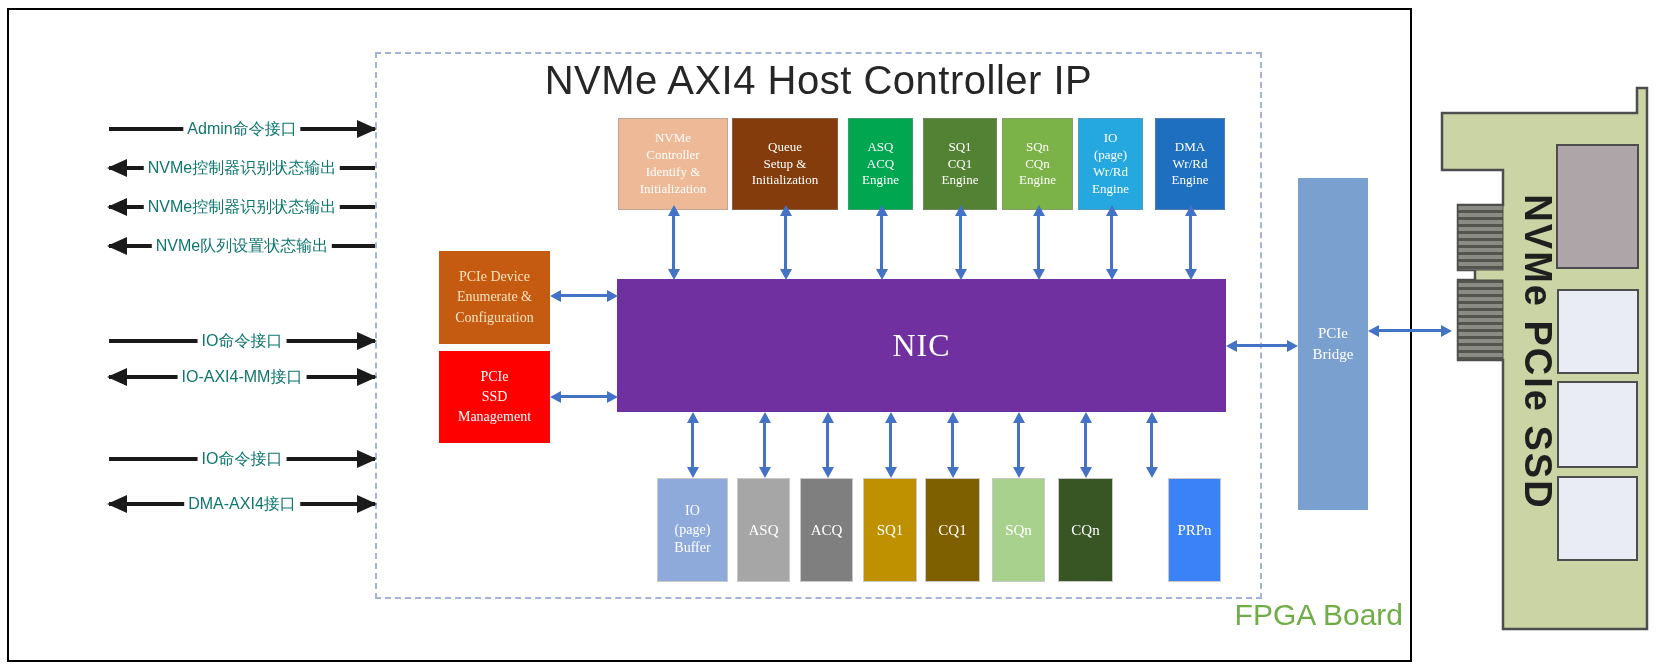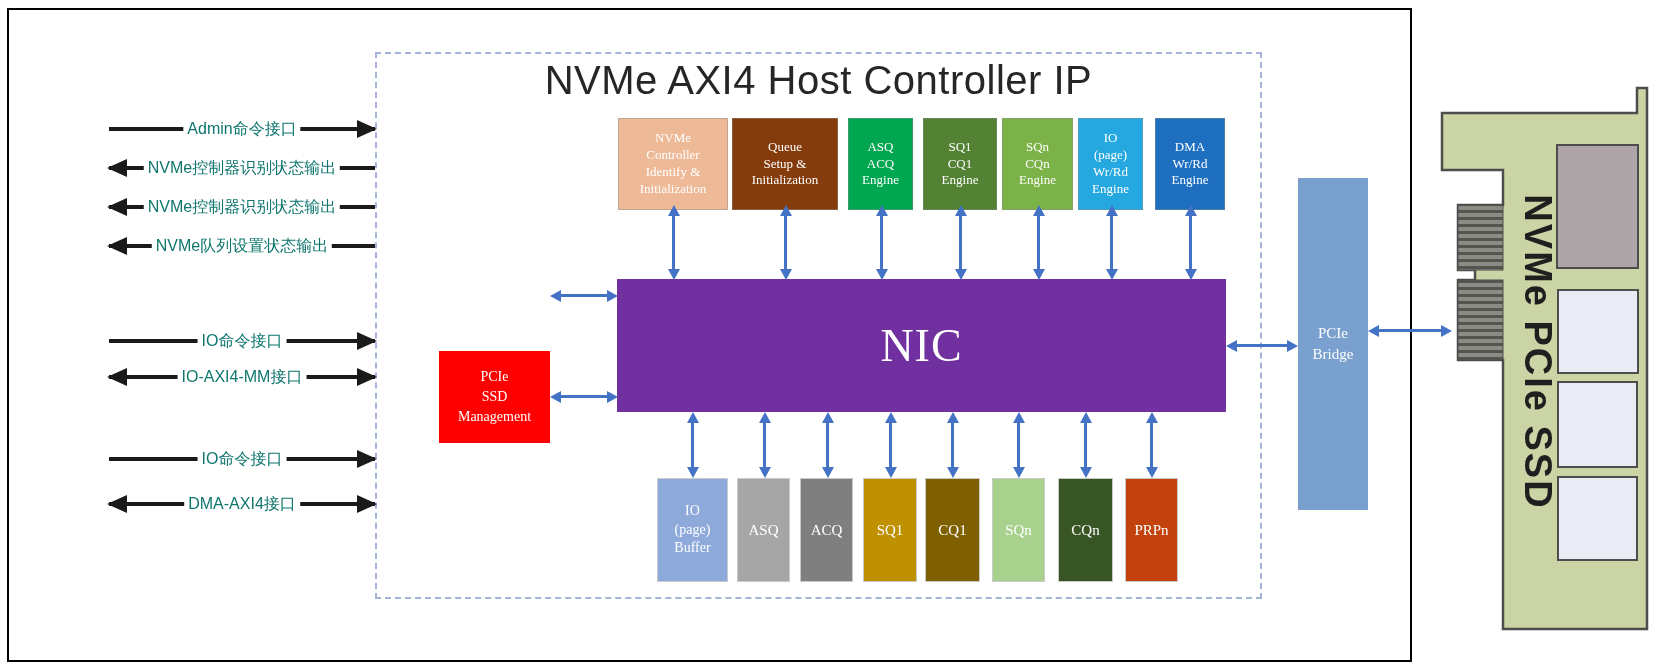--- a/index.html
+++ b/index.html
@@ -21,21 +21,21 @@
   .ih-r{right:-2px;border-top:9px solid transparent;border-bottom:9px solid transparent;border-left:20px solid #1a1a1a;}
   .ih-l{left:-2px;border-top:9px solid transparent;border-bottom:9px solid transparent;border-right:20px solid #1a1a1a;}
   .ilabel{position:absolute;left:50%;top:2px;transform:translate(-50%,-50%);background:#fff;padding:0 4px;
           font-size:16px;color:#0f766e;white-space:nowrap;}
   
   .blk{display:flex;align-items:center;justify-content:center;text-align:center;color:#fff;
        font-family:"Liberation Serif",serif;box-sizing:border-box;border:1px solid rgba(140,140,140,.45);}
   .engine{top:118px;height:92px;font-size:13px;line-height:1.3;}
   .buffer{top:478px;height:104px;font-size:15px;line-height:1.35;border:1px solid #c9c9c9;}
   .sideblk{left:439px;width:111px;font-size:14px;line-height:1.45;border:none;}
-  .nic{left:617px;top:279px;width:609px;height:133px;font-size:46px;border:none;letter-spacing:1px;}
+  .nic{left:617px;top:279px;width:609px;height:133px;font-size:32px;border:none;letter-spacing:1px;}
   .bridge{left:1298px;top:178px;width:70px;height:332px;font-size:15px;line-height:1.4;border:none;}
   
   .vblue{width:3px;background:#4472C4;}
   .vb{position:absolute;left:50%;transform:translateX(-50%);width:0;height:0;}
   .vb-t{top:-10px;border-left:6px solid transparent;border-right:6px solid transparent;border-bottom:11px solid #4472C4;}
   .vb-b{bottom:-10px;border-left:6px solid transparent;border-right:6px solid transparent;border-top:11px solid #4472C4;}
   .hblue{height:3px;background:#4472C4;}
   .hb{position:absolute;top:50%;transform:translateY(-50%);width:0;height:0;}
   .hb-l{left:-10px;border-top:6px solid transparent;border-bottom:6px solid transparent;border-right:11px solid #4472C4;}
   .hb-r{right:-10px;border-top:6px solid transparent;border-bottom:6px solid transparent;border-left:11px solid #4472C4;}
@@ -107,20 +107,23 @@
 CQn
 Engine</div>
   <div class="abs blk engine pre" style="left: 1078px; width: 65px; background: rgb(37, 168, 224);">IO
 (page)
 Wr/Rd
 Engine</div>
   <div class="abs blk engine pre" style="left: 1155px; width: 70px; background: rgb(30, 111, 192);">DMA
 Wr/Rd
 Engine</div>
 
+  <div class="abs blk sideblk pre" style="top: 251px; height: 93px; background: rgb(197, 90, 17); color: rgb(248, 227, 188);">PCIe Device
+Enumerate &amp;
+Configuration</div>
   <div class="abs blk sideblk pre" style="top: 351px; height: 92px; background: rgb(255, 0, 0); color: rgb(255, 255, 255);">PCIe
 SSD
 Management</div>
 
   <div class="abs blk nic" style="background: rgb(112, 48, 160);">NIC</div>
 
   <div class="abs vblue" style="left:672px;top:215px;height:55px">
       <i class="vb vb-t"></i>
       <i class="vb vb-b"></i>
     </div>
@@ -201,25 +204,26 @@
 
   <div class="abs blk buffer pre" style="left: 657px; width: 71px; font-size: 14px; background: rgb(142, 170, 219);">IO
 (page)
 Buffer</div>
   <div class="abs blk buffer" style="left: 737px; width: 53px; background: rgb(166, 166, 166);">ASQ</div>
   <div class="abs blk buffer" style="left: 800px; width: 53px; background: rgb(127, 127, 127);">ACQ</div>
   <div class="abs blk buffer" style="left: 863px; width: 54px; background: rgb(191, 144, 0);">SQ1</div>
   <div class="abs blk buffer" style="left: 925px; width: 55px; background: rgb(127, 96, 0);">CQ1</div>
   <div class="abs blk buffer" style="left: 992px; width: 53px; background: rgb(169, 209, 142);">SQn</div>
   <div class="abs blk buffer" style="left: 1058px; width: 55px; background: rgb(55, 86, 35);">CQn</div>
-  <div class="abs blk buffer" style="left: 1125px; width: 53px; background: #c2410c;">PRPn</div>
+  <div class="abs blk buffer" style="left: 1168px; width: 53px; background: #3b82f6;">PRPn</div>
 
   <div class="abs blk bridge pre" style="background: rgb(122, 160, 207);">PCIe
 Bridge</div>
 
+  <div class="abs boardlabel" style="color: rgb(112, 173, 71);">FPGA Board</div>
 
   <svg class="abs ssdcard" viewBox="0 0 230 560">
     <defs>
       <pattern id="fingers" width="230" height="7" patternUnits="userSpaceOnUse">
         <rect width="230" height="7" fill="#8b8b85"></rect>
         <rect y="4" width="230" height="3" fill="#55554f"></rect>
       </pattern>
     </defs>
     <path d="M 12,33 H 207 V 8 H 217 V 549 H 73 V 280 H 28 V 200 H 45 V 190 H 28 V 125 H 73 V 90 H 12 Z" stroke="#4d4d4d" stroke-width="2.5" stroke-linejoin="miter" fill="#CBD4A4"></path>
     <rect x="28" y="125" width="45" height="65" fill="url(#fingers)" stroke="#4d4d4d" stroke-width="1"></rect>

